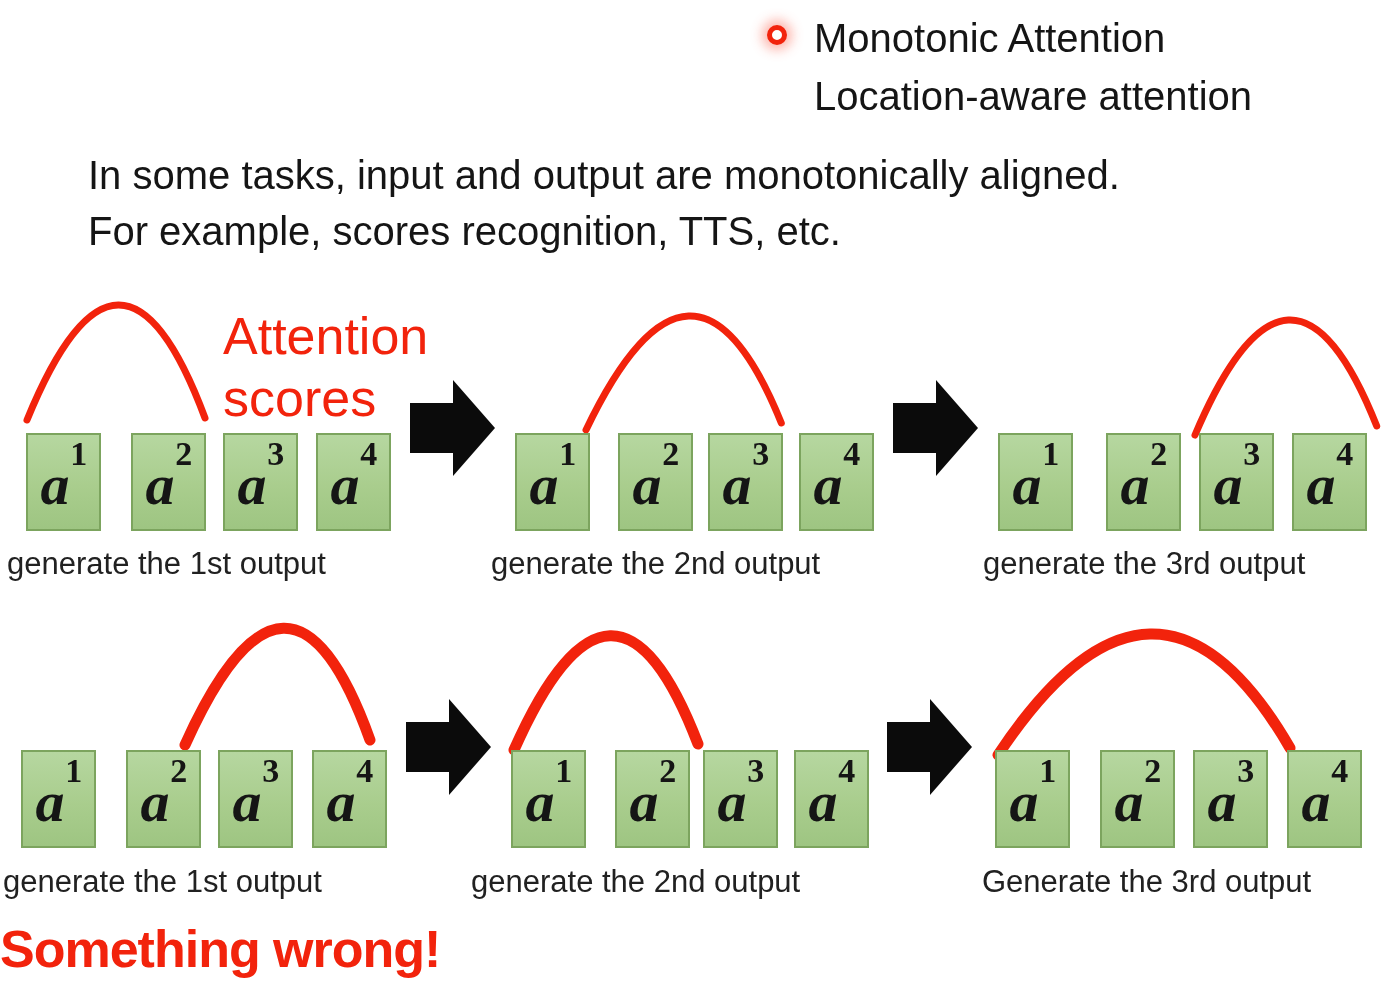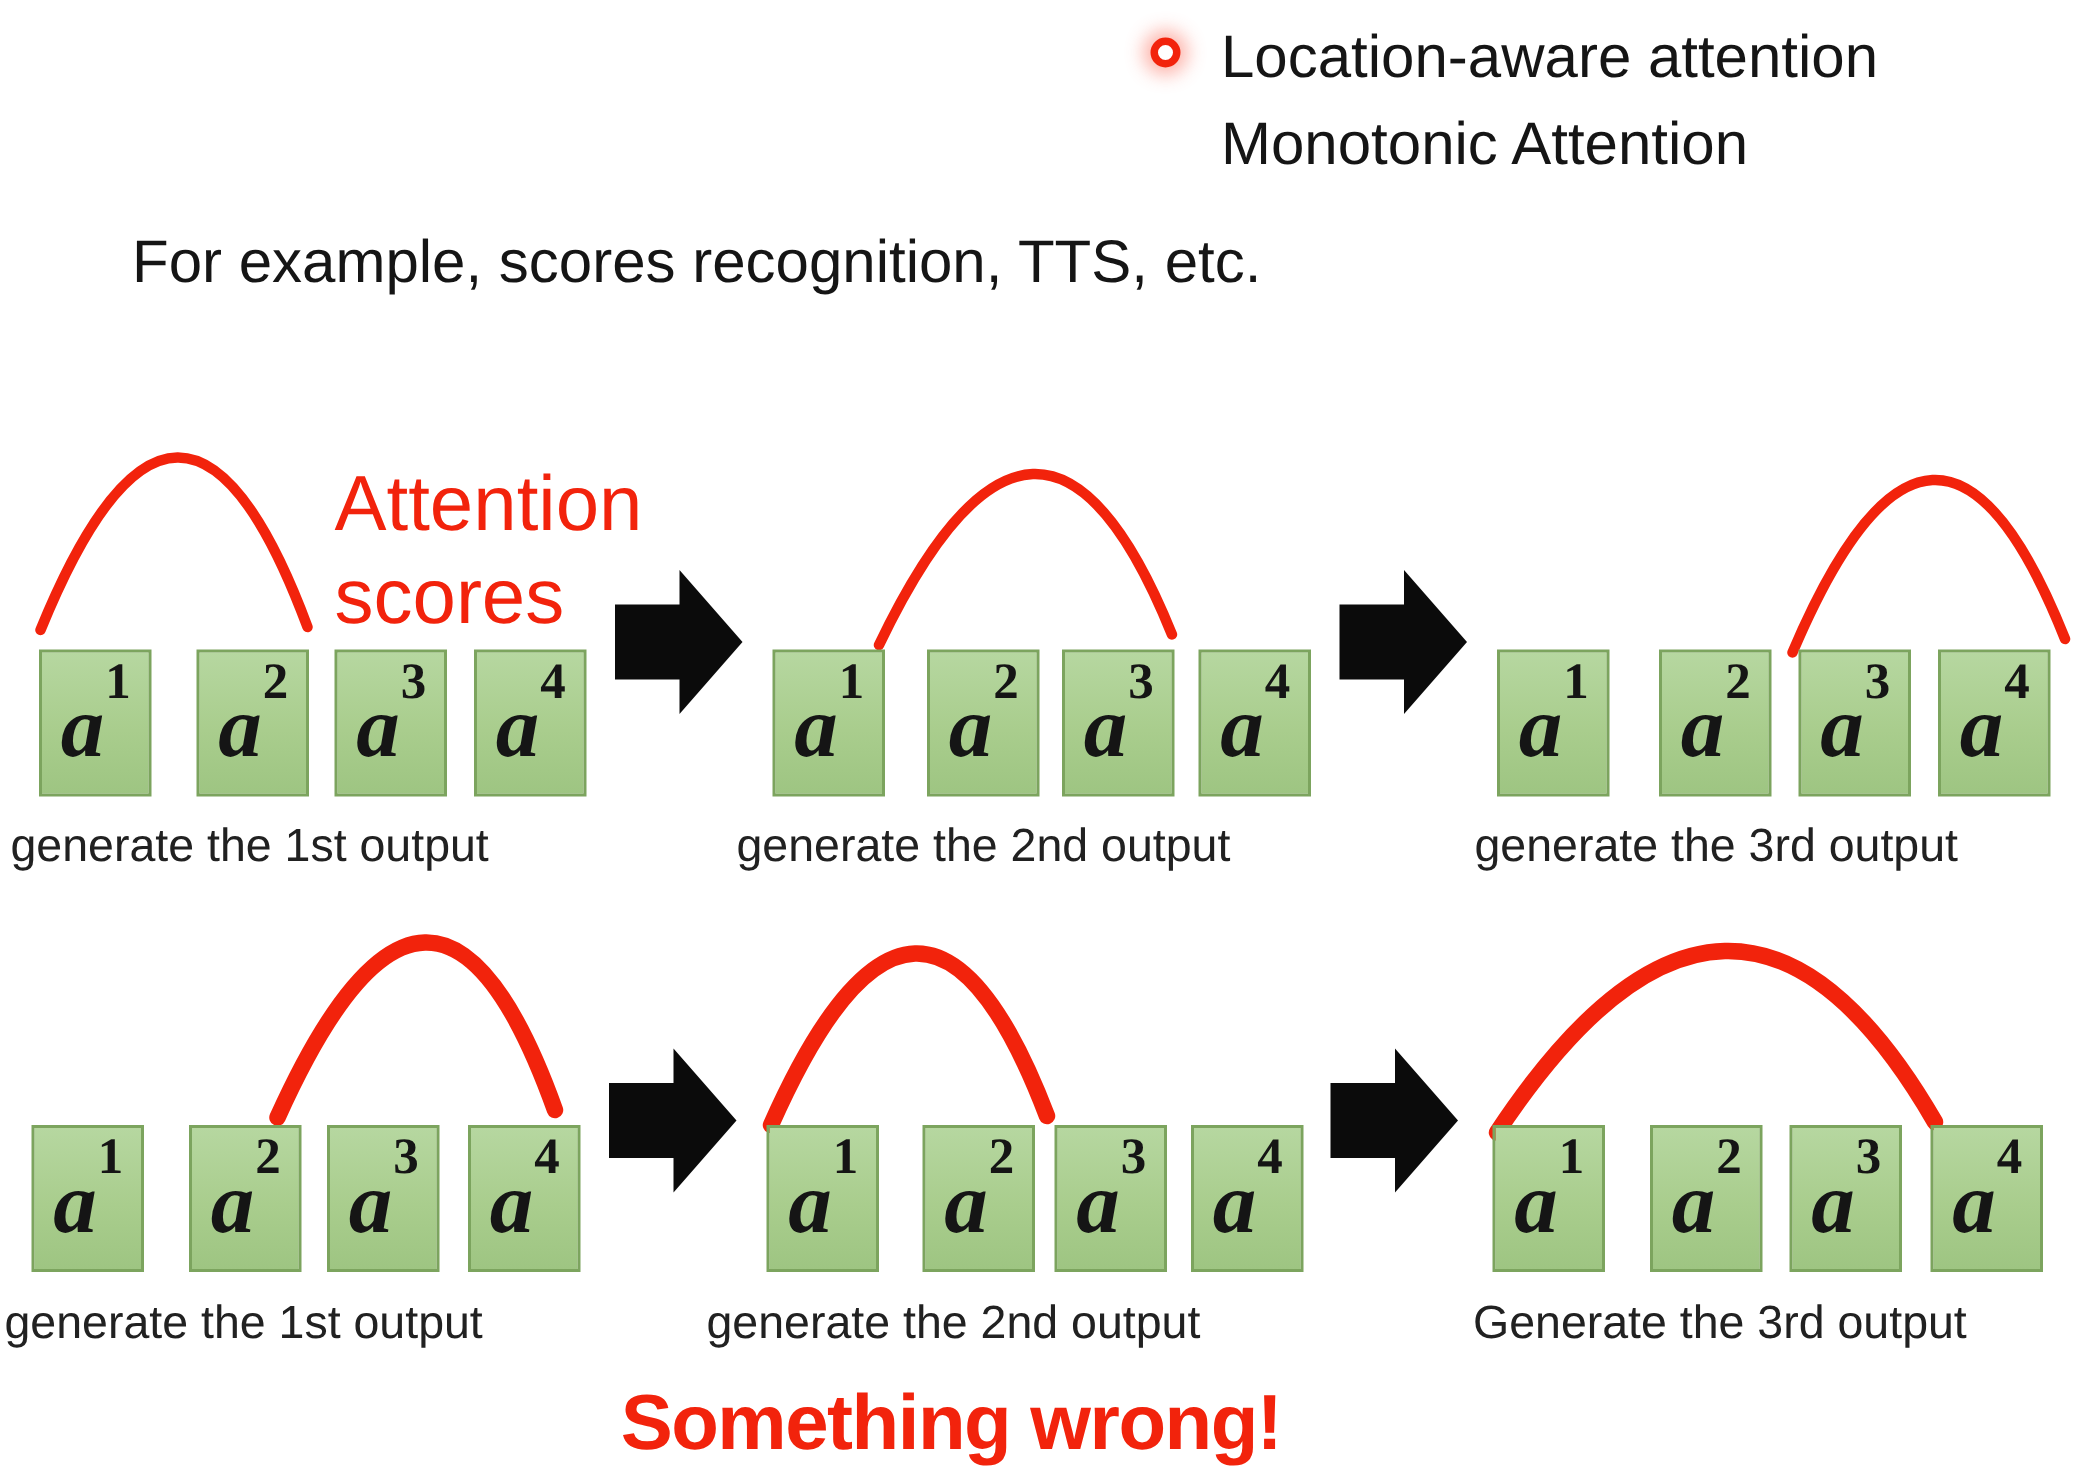--- a/index.html
+++ b/index.html
@@ -86,39 +86,40 @@
   
   #overlay{position:absolute;left:0;top:0;pointer-events:none;}
   .arc{fill:none;stroke:var(--accent-red,#f2230c);stroke-linecap:round;}
   .arc-thin{stroke-width:7px;}
   .arc-thick{stroke-width:11px;}
   .arrow{fill:var(--arrow-black,#0b0b0b);}
 
   
   .footer{
     left:0;top:918px;width:1268px;
-    text-align:center;
+    text-align:left;
     font-size:52px;line-height:62px;
     font-weight:bold;letter-spacing:-1px;
     color:var(--accent-red,#f2230c);
     white-space:nowrap;
   }
 </style>
 </head>
 <body>
 
 <div id="slide">
 
   <span class="abs bullet-ring"></span>
   <div class="abs bullet-list">
+    <div>Monotonic Attention</div>
     <div>Location-aware attention</div>
-    <div>Monotonic Attention</div>
   </div>
 
   <div class="abs intro">
+    <div>In some tasks, input and output are monotonically aligned.</div>
     <div>For example, scores recognition, TTS, etc.</div>
   </div>
 
   <div class="abs attn-label">
     <div>Attention</div>
     <div>scores</div>
   </div>
 
   <svg id="overlay" width="1386" height="989" viewBox="0 0 1386 989">
 

